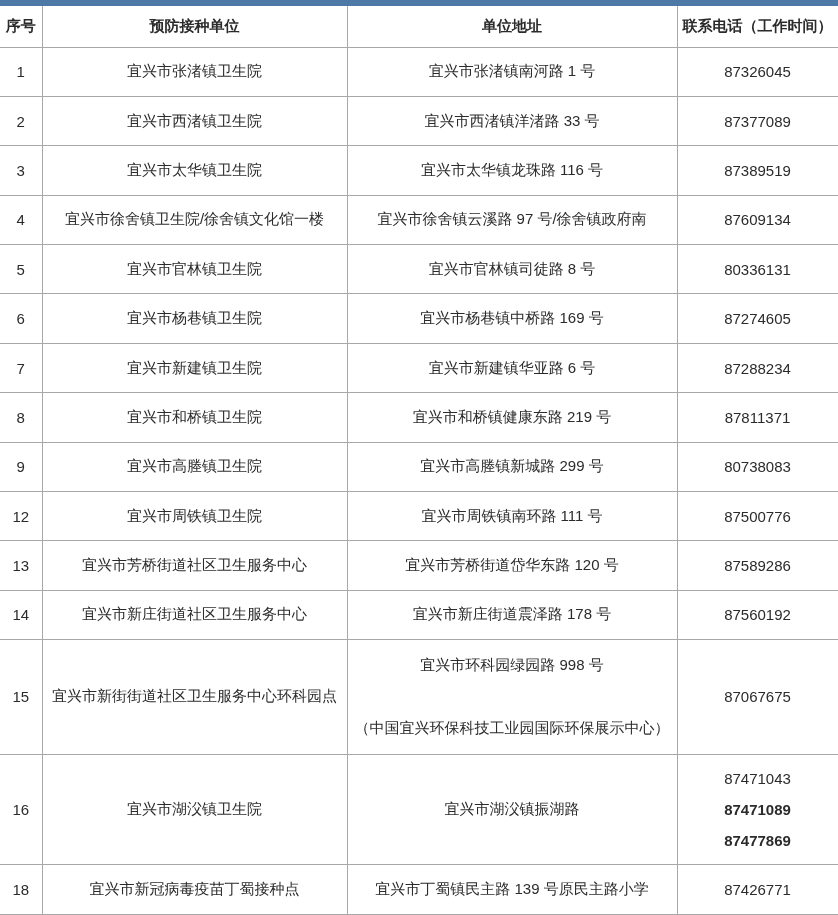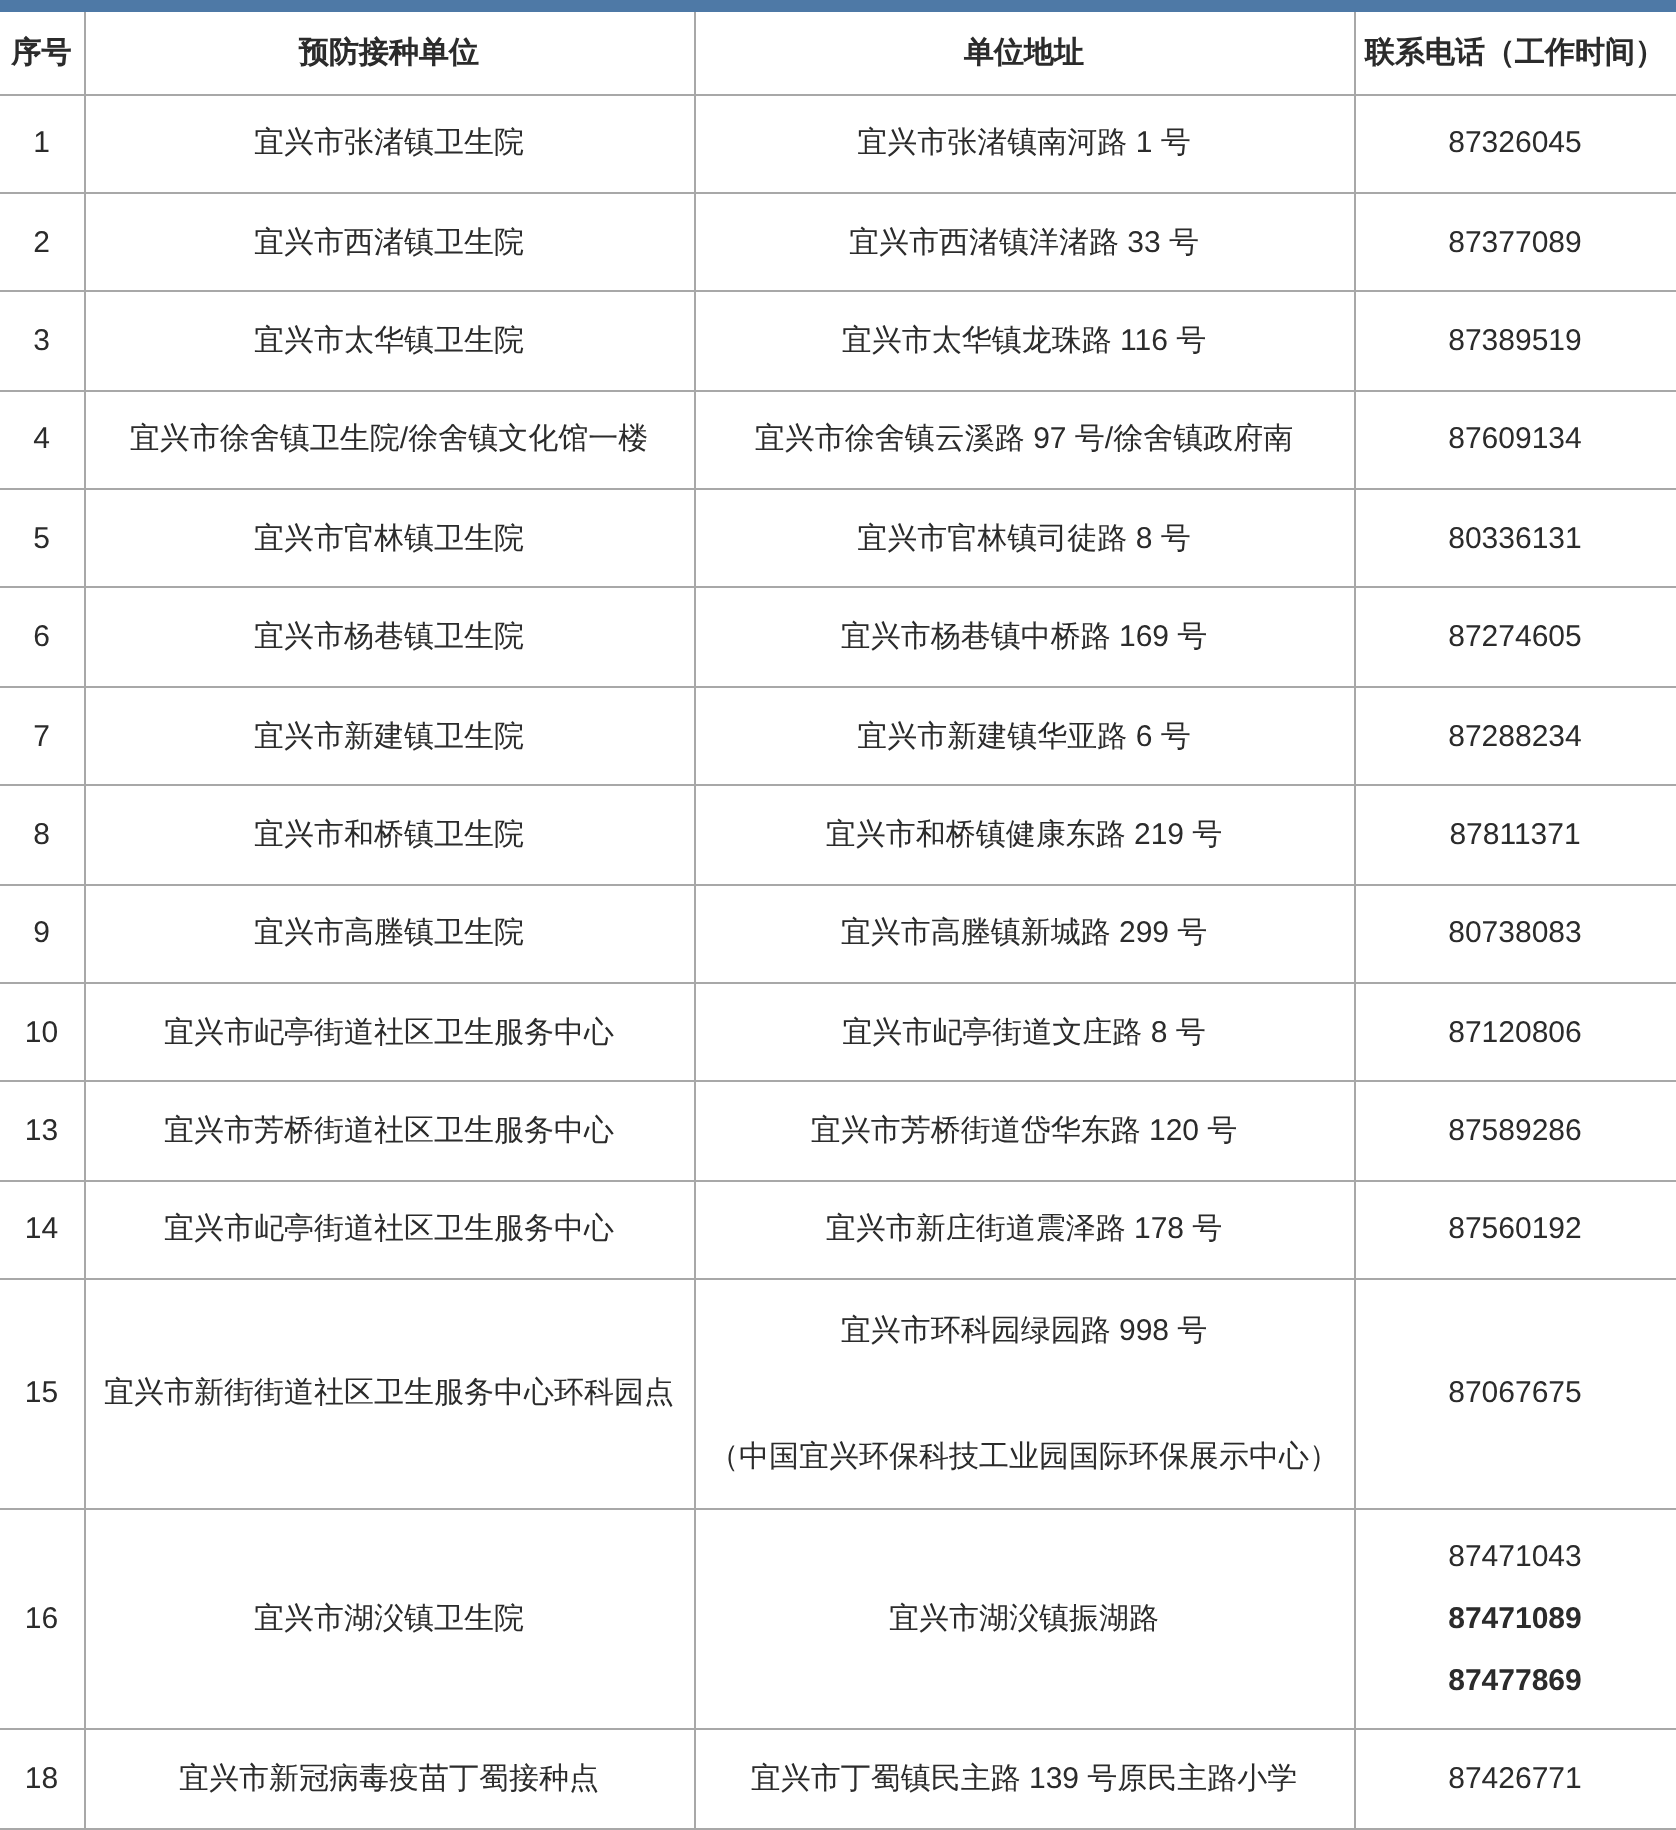--- a/index.html
+++ b/index.html
@@ -147,42 +147,42 @@
       <td>9</td>
       <td>宜兴市高塍镇卫生院</td>
       <td>
           <div class="addr-line">宜兴市高塍镇新城路 299 号</div>
         </td>
       <td>
           <div class="phone-line">80738083</div>
         </td>
     </tr>
     <tr>
-      <td>10</td>
-      <td>宜兴市屺亭街道社区卫生服务中心</td>
-      <td>
-          <div class="addr-line">宜兴市屺亭街道文庄路 8 号</div>
-        </td>
-      <td>
-          <div class="phone-line">87120806</div>
+      <td>12</td>
+      <td>宜兴市周铁镇卫生院</td>
+      <td>
+          <div class="addr-line">宜兴市周铁镇南环路 111 号</div>
+        </td>
+      <td>
+          <div class="phone-line">87500776</div>
         </td>
     </tr>
     <tr>
       <td>13</td>
       <td>宜兴市芳桥街道社区卫生服务中心</td>
       <td>
           <div class="addr-line">宜兴市芳桥街道岱华东路 120 号</div>
         </td>
       <td>
           <div class="phone-line">87589286</div>
         </td>
     </tr>
     <tr>
       <td>14</td>
-      <td>宜兴市屺亭街道社区卫生服务中心</td>
+      <td>宜兴市新庄街道社区卫生服务中心</td>
       <td>
           <div class="addr-line">宜兴市新庄街道震泽路 178 号</div>
         </td>
       <td>
           <div class="phone-line">87560192</div>
         </td>
     </tr>
     <tr class="row-tall-addr">
       <td>15</td>
       <td>宜兴市新街街道社区卫生服务中心环科园点</td>

